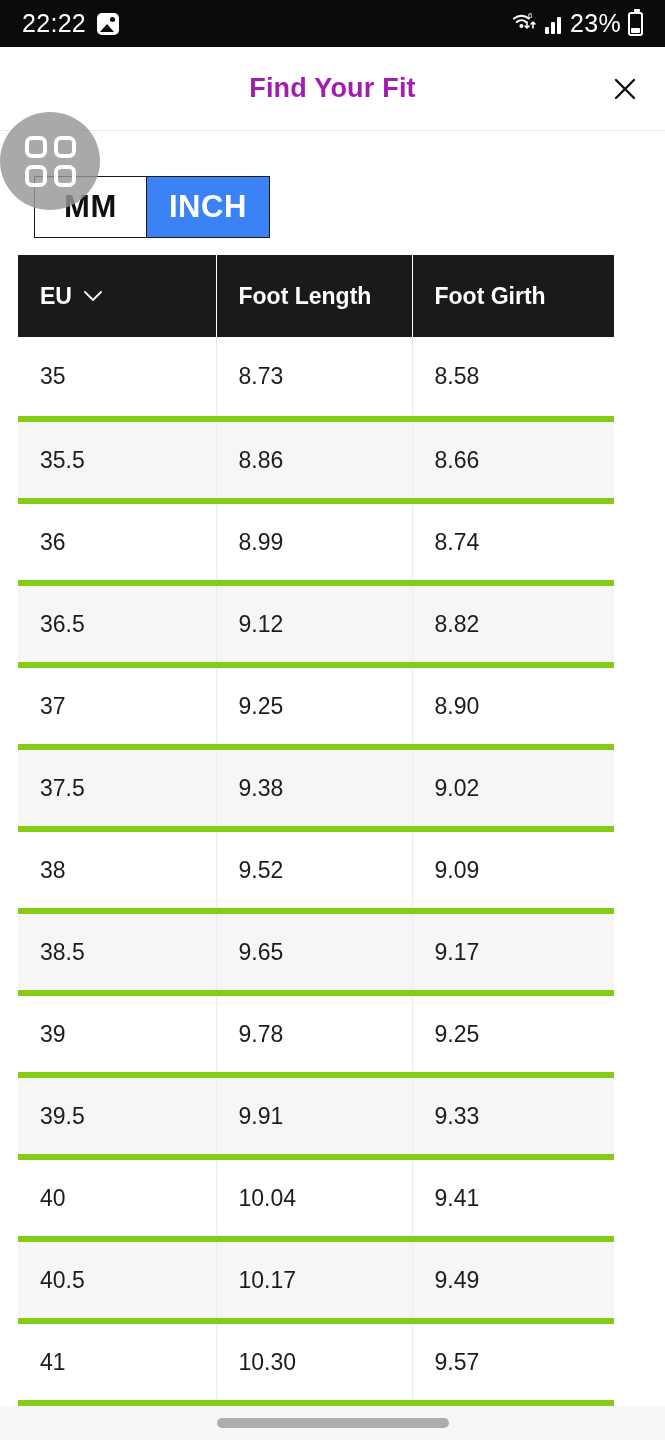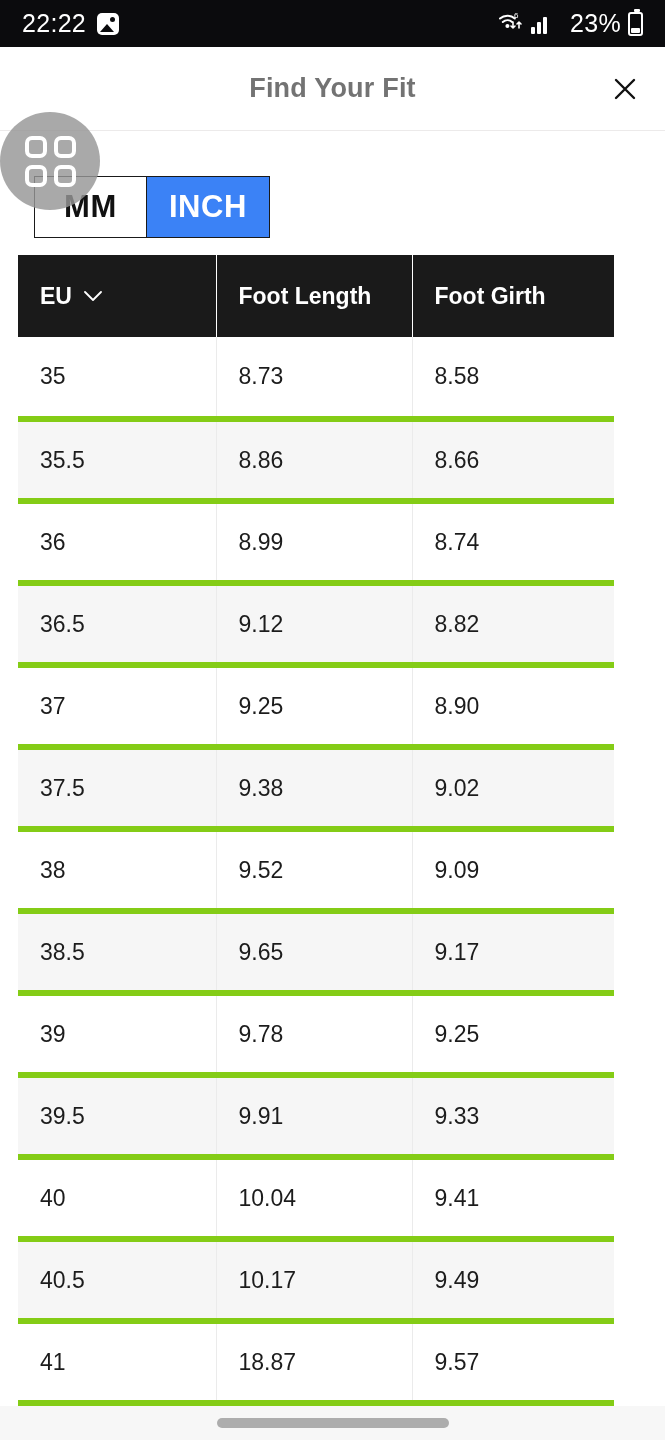--- a/index.html
+++ b/index.html
@@ -14,21 +14,21 @@
   
   .statusbar {
     position:absolute; top:0; left:0; width:665px; height:47px;
     background:#0b0b0d; color:#fff;
     display:flex; align-items:center; justify-content:space-between;
     padding:0 22px;
   }
   .sb-left { display:flex; align-items:center; gap:11px; }
   .sb-clock { font-size:25px; font-weight:400; letter-spacing:.3px; }
   .sb-right { display:flex; align-items:center; gap:7px; }
-  .sb-pct { font-size:25px; font-weight:400; letter-spacing:.3px; margin-left:16px; }
+  .sb-pct { font-size:25px; font-weight:400; letter-spacing:.3px; margin-left:2px; }
 
   .img-ico { width:22px; height:22px; background:#fff; border-radius:5px; position:relative; }
   .img-ico::before{ content:""; position:absolute; left:3px; bottom:3px; width:0; height:0;
     border-left:7px solid transparent; border-right:7px solid transparent; border-bottom:8px solid #0b0b0d; }
   .img-ico::after{ content:""; position:absolute; right:4px; top:4px; width:5px; height:5px;
     border-radius:50%; background:#0b0b0d; }
 
   .bars { display:flex; align-items:flex-end; gap:2px; height:20px; }
   .bars i { width:4px; background:#fff; border-radius:1px; display:block; }
   .bars i:nth-child(1){ height:7px; }
@@ -38,21 +38,21 @@
   .batt { width:15px; height:24px; border:2px solid #fff; border-radius:3px; position:relative; }
   .batt::before{ content:""; position:absolute; top:-5px; left:3.5px; width:6px; height:3px; background:#fff; border-radius:1px; }
   .batt .lvl{ position:absolute; left:1px; right:1px; bottom:1px; height:22%; background:#fff; border-radius:1px; }
 
   
   .header {
     position:absolute; top:47px; left:0; width:665px; height:84px;
     display:flex; align-items:center; justify-content:center;
     background:#fff; border-bottom:1px solid #eceaea;
   }
-  .header h1 { font-size:27px; font-weight:700; color:#737373; letter-spacing:.2px; }
+  .header h1 { font-size:27px; font-weight:700; color:#a21caf; letter-spacing:.2px; }
   .close-btn {
     position:absolute; right:18px; top:50%; transform:translateY(-50%);
     width:44px; height:44px; display:flex; align-items:center; justify-content:center;
     background:none; border:none; cursor:pointer;
   }
 
   
   .helper-clip {
     position:absolute; top:108px; left:0; width:665px; height:24px; overflow:hidden;
   }
@@ -236,21 +236,21 @@
             <td>10.04</td>
             <td>9.41</td>
           </tr>
           <tr>
             <td>40.5</td>
             <td>10.17</td>
             <td>9.49</td>
           </tr>
           <tr>
             <td>41</td>
-            <td>18.87</td>
+            <td>10.30</td>
             <td>9.57</td>
           </tr>
           <tr>
             <td></td>
             <td></td>
             <td></td>
           </tr>
         </tbody>
     </table>
   </div>

